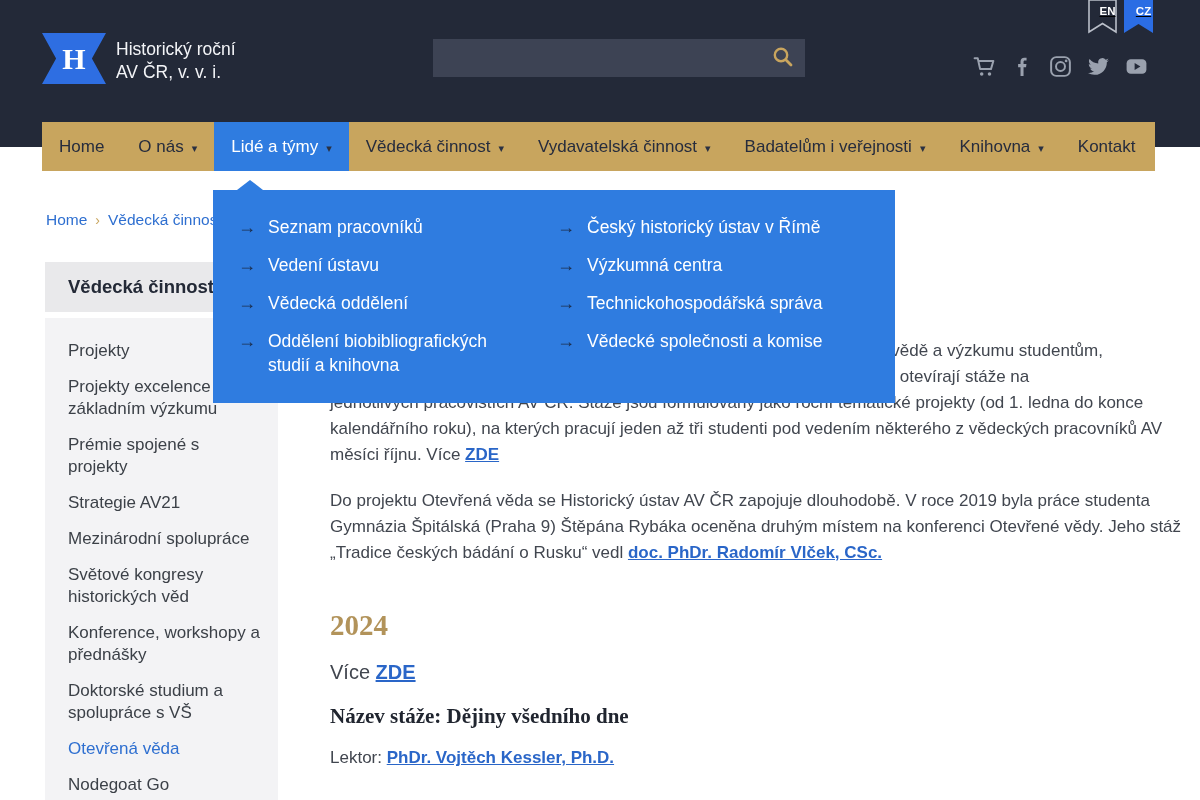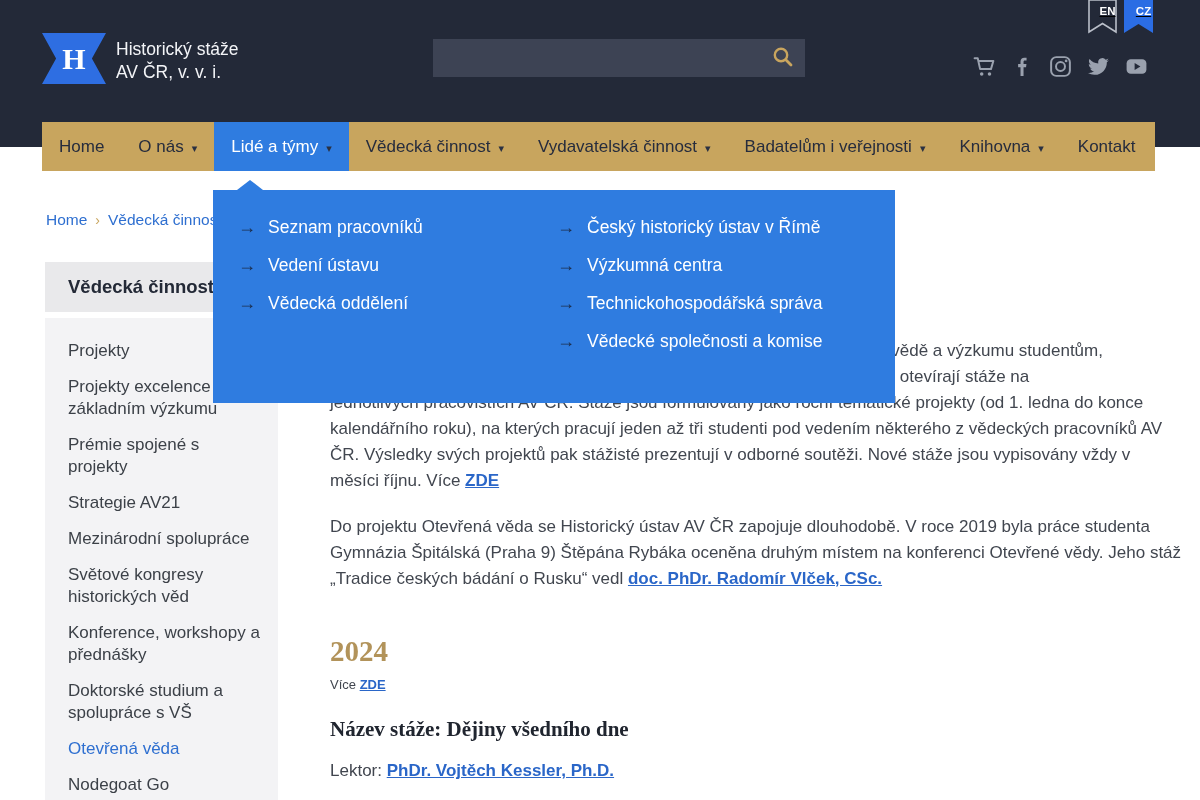--- a/index.html
+++ b/index.html
@@ -53,21 +53,21 @@
   .side-item { font-size:17px; line-height:22px; color:#3c4148; margin-bottom:14px; cursor:pointer; }
   .side-item.active { color:#2e6fd0; }
 
   
   .content { position:absolute; left:330px; top:338px; width:830px; color:#41464f; }
   .pline { white-space:nowrap; font-size:17px; line-height:26px; }
   .para2 { margin-top:20px; }
   .content a.inline-link { color:#2a66c8; font-weight:bold; text-decoration:underline; cursor:pointer; }
   .year-heading { margin-top:42px; font-family:"Liberation Serif", serif; font-weight:bold;
                   font-size:29px; color:#b2935a; line-height:34px; }
-  .more-line { margin-top:4px; font-size:13px; line-height:26px; }
+  .more-line { margin-top:17px; font-size:20px; line-height:26px; }
   .internship-title { margin-top:18px; font-family:"Liberation Serif", serif; font-weight:bold;
                       font-size:21px; color:#20252f; line-height:26px; }
   .lecturer-line { margin-top:16px; font-size:17px; line-height:26px; }
 
   
   .dropdown { position:absolute; left:213px; top:190px; width:682px; height:213px; background:#2f7ce0;
               z-index:50; padding:25px 0 0 25px; display:flex; }
   .dropdown::before { content:""; position:absolute; left:24px; top:-10px; width:0; height:0;
                       border-left:13px solid transparent; border-right:13px solid transparent;
                       border-bottom:10px solid #2f7ce0; }
@@ -84,21 +84,21 @@
 <body>
 
 <div class="page">
 
   <header class="site-header">
 
     <div class="logo">
       <span class="logo-letter">H</span>
     </div>
     <div class="org-name">
-      <div>Historický stáže</div>
+      <div>Historický roční</div>
       <div>AV ČR, v. v. i.</div>
     </div>
 
     <div class="search-wrap">
       <input class="search-input" type="text" value="" style="">
       <button class="search-btn">
         <span>
           <svg width="24" height="24" viewBox="0 0 24 24">
             <circle cx="10" cy="10" r="6.2" fill="none" stroke="#c9a55e" stroke-width="2.4"></circle>
             <line x1="14.8" y1="14.8" x2="20" y2="20" stroke="#c9a55e" stroke-width="2.8" stroke-linecap="round"></line>
@@ -206,21 +206,20 @@
       <div class="side-item">Nodegoat Go</div>
     </div>
   </aside>
 
   <main class="content">
     <div>
       <div class="pline">Projekt Otevřená věda Akademie věd ČR nabízí příležitost k zapojení se k vědě a výzkumu studentům,</div>
       <div class="pline">kteří se chtějí věnovat vědecké práci. Studentům středních a vysokých škol otevírají stáže na</div>
       <div class="pline">jednotlivých pracovištích AV ČR. Stáže jsou formulovány jako roční tematické projekty (od 1. ledna do konce</div>
       <div class="pline">kalendářního roku), na kterých pracují jeden až tři studenti pod vedením některého z vědeckých pracovníků AV</div>
-      <div class="pline">ČR. Výsledky svých projektů pak stážisté prezentují v odborné soutěži. Nové stáže jsou vypisovány vždy v</div>
       <div class="pline"><span>měsíci říjnu. Více </span><a class="inline-link">ZDE</a></div>
     </div>
 
     <div class="para2">
       <div class="pline">Do projektu Otevřená věda se Historický ústav AV ČR zapojuje dlouhodobě. V roce 2019 byla práce studenta</div>
       <div class="pline">Gymnázia Špitálská (Praha 9) Štěpána Rybáka oceněna druhým místem na konferenci Otevřené vědy. Jeho stáž</div>
       <div class="pline"><span>„Tradice českých bádání o Rusku“ vedl </span><a class="inline-link">doc. PhDr. Radomír Vlček, CSc.</a></div>
     </div>
 
     <h2 class="year-heading">2024</h2>
@@ -239,20 +238,24 @@
         <span class="dd-label">Seznam pracovníků</span>
       </div>
       <div class="dd-item">
         <span class="dd-arrow"></span>
         <span class="dd-label">Vedení ústavu</span>
       </div>
       <div class="dd-item">
         <span class="dd-arrow"></span>
         <span class="dd-label">Vědecká oddělení</span>
       </div>
+      <div class="dd-item">
+        <span class="dd-arrow"></span>
+        <span class="dd-label">Oddělení biobibliografických studií a knihovna</span>
+      </div>
     </div>
     <div class="dd-col dd-col2">
       <div class="dd-item">
         <span class="dd-arrow"></span>
         <span class="dd-label">Český historický ústav v Římě</span>
       </div>
       <div class="dd-item">
         <span class="dd-arrow"></span>
         <span class="dd-label">Výzkumná centra</span>
       </div>

